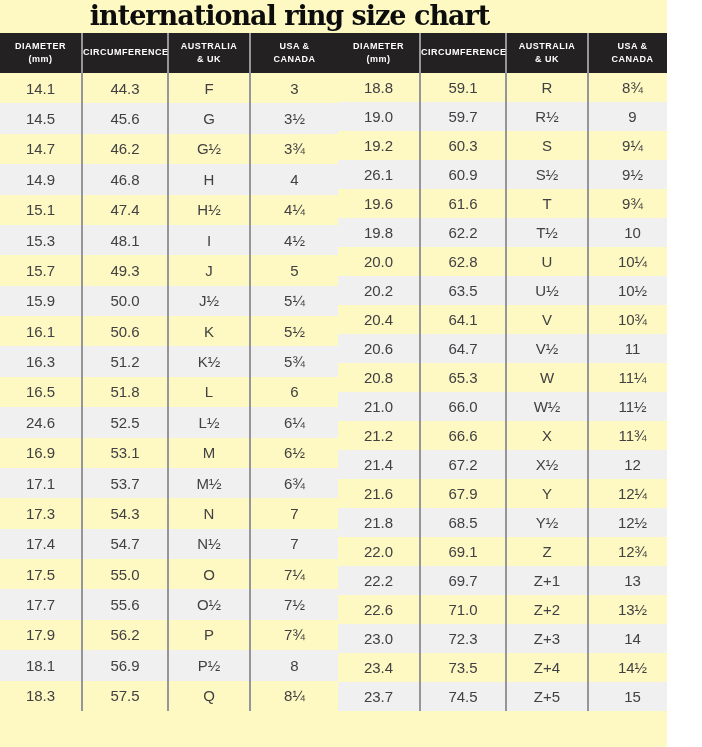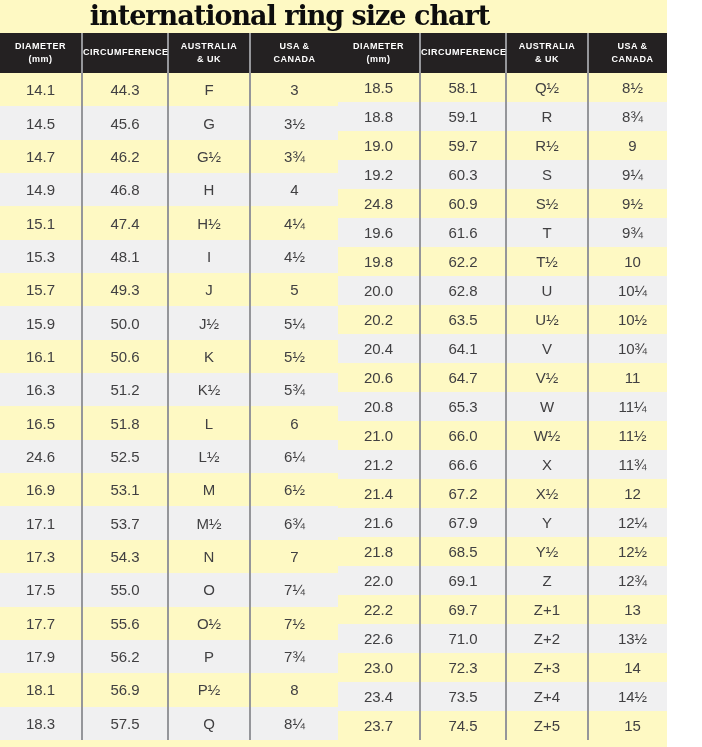--- a/index.html
+++ b/index.html
@@ -144,20 +144,26 @@
             <td>M½</td>
             <td>6¾</td>
           </tr>
           <tr>
             <td>17.3</td>
             <td>54.3</td>
             <td>N</td>
             <td>7</td>
           </tr>
           <tr>
+            <td>17.4</td>
+            <td>54.7</td>
+            <td>N½</td>
+            <td>7</td>
+          </tr>
+          <tr>
             <td>17.5</td>
             <td>55.0</td>
             <td>O</td>
             <td>7¼</td>
           </tr>
           <tr>
             <td>17.7</td>
             <td>55.6</td>
             <td>O½</td>
             <td>7½</td>
@@ -198,45 +204,39 @@
 (mm)</th>
           <th>CIRCUMFERENCE</th>
           <th>AUSTRALIA
 &amp; UK</th>
           <th>USA &amp;
 CANADA</th>
         </tr>
       </thead>
       <tbody>
           <tr>
-            <td>18.5</td>
-            <td>58.1</td>
-            <td>Q½</td>
-            <td>8½</td>
-          </tr>
-          <tr>
             <td>18.8</td>
             <td>59.1</td>
             <td>R</td>
             <td>8¾</td>
           </tr>
           <tr>
             <td>19.0</td>
             <td>59.7</td>
             <td>R½</td>
             <td>9</td>
           </tr>
           <tr>
             <td>19.2</td>
             <td>60.3</td>
             <td>S</td>
             <td>9¼</td>
           </tr>
           <tr>
-            <td>24.8</td>
+            <td>26.1</td>
             <td>60.9</td>
             <td>S½</td>
             <td>9½</td>
           </tr>
           <tr>
             <td>19.6</td>
             <td>61.6</td>
             <td>T</td>
             <td>9¾</td>
           </tr>

